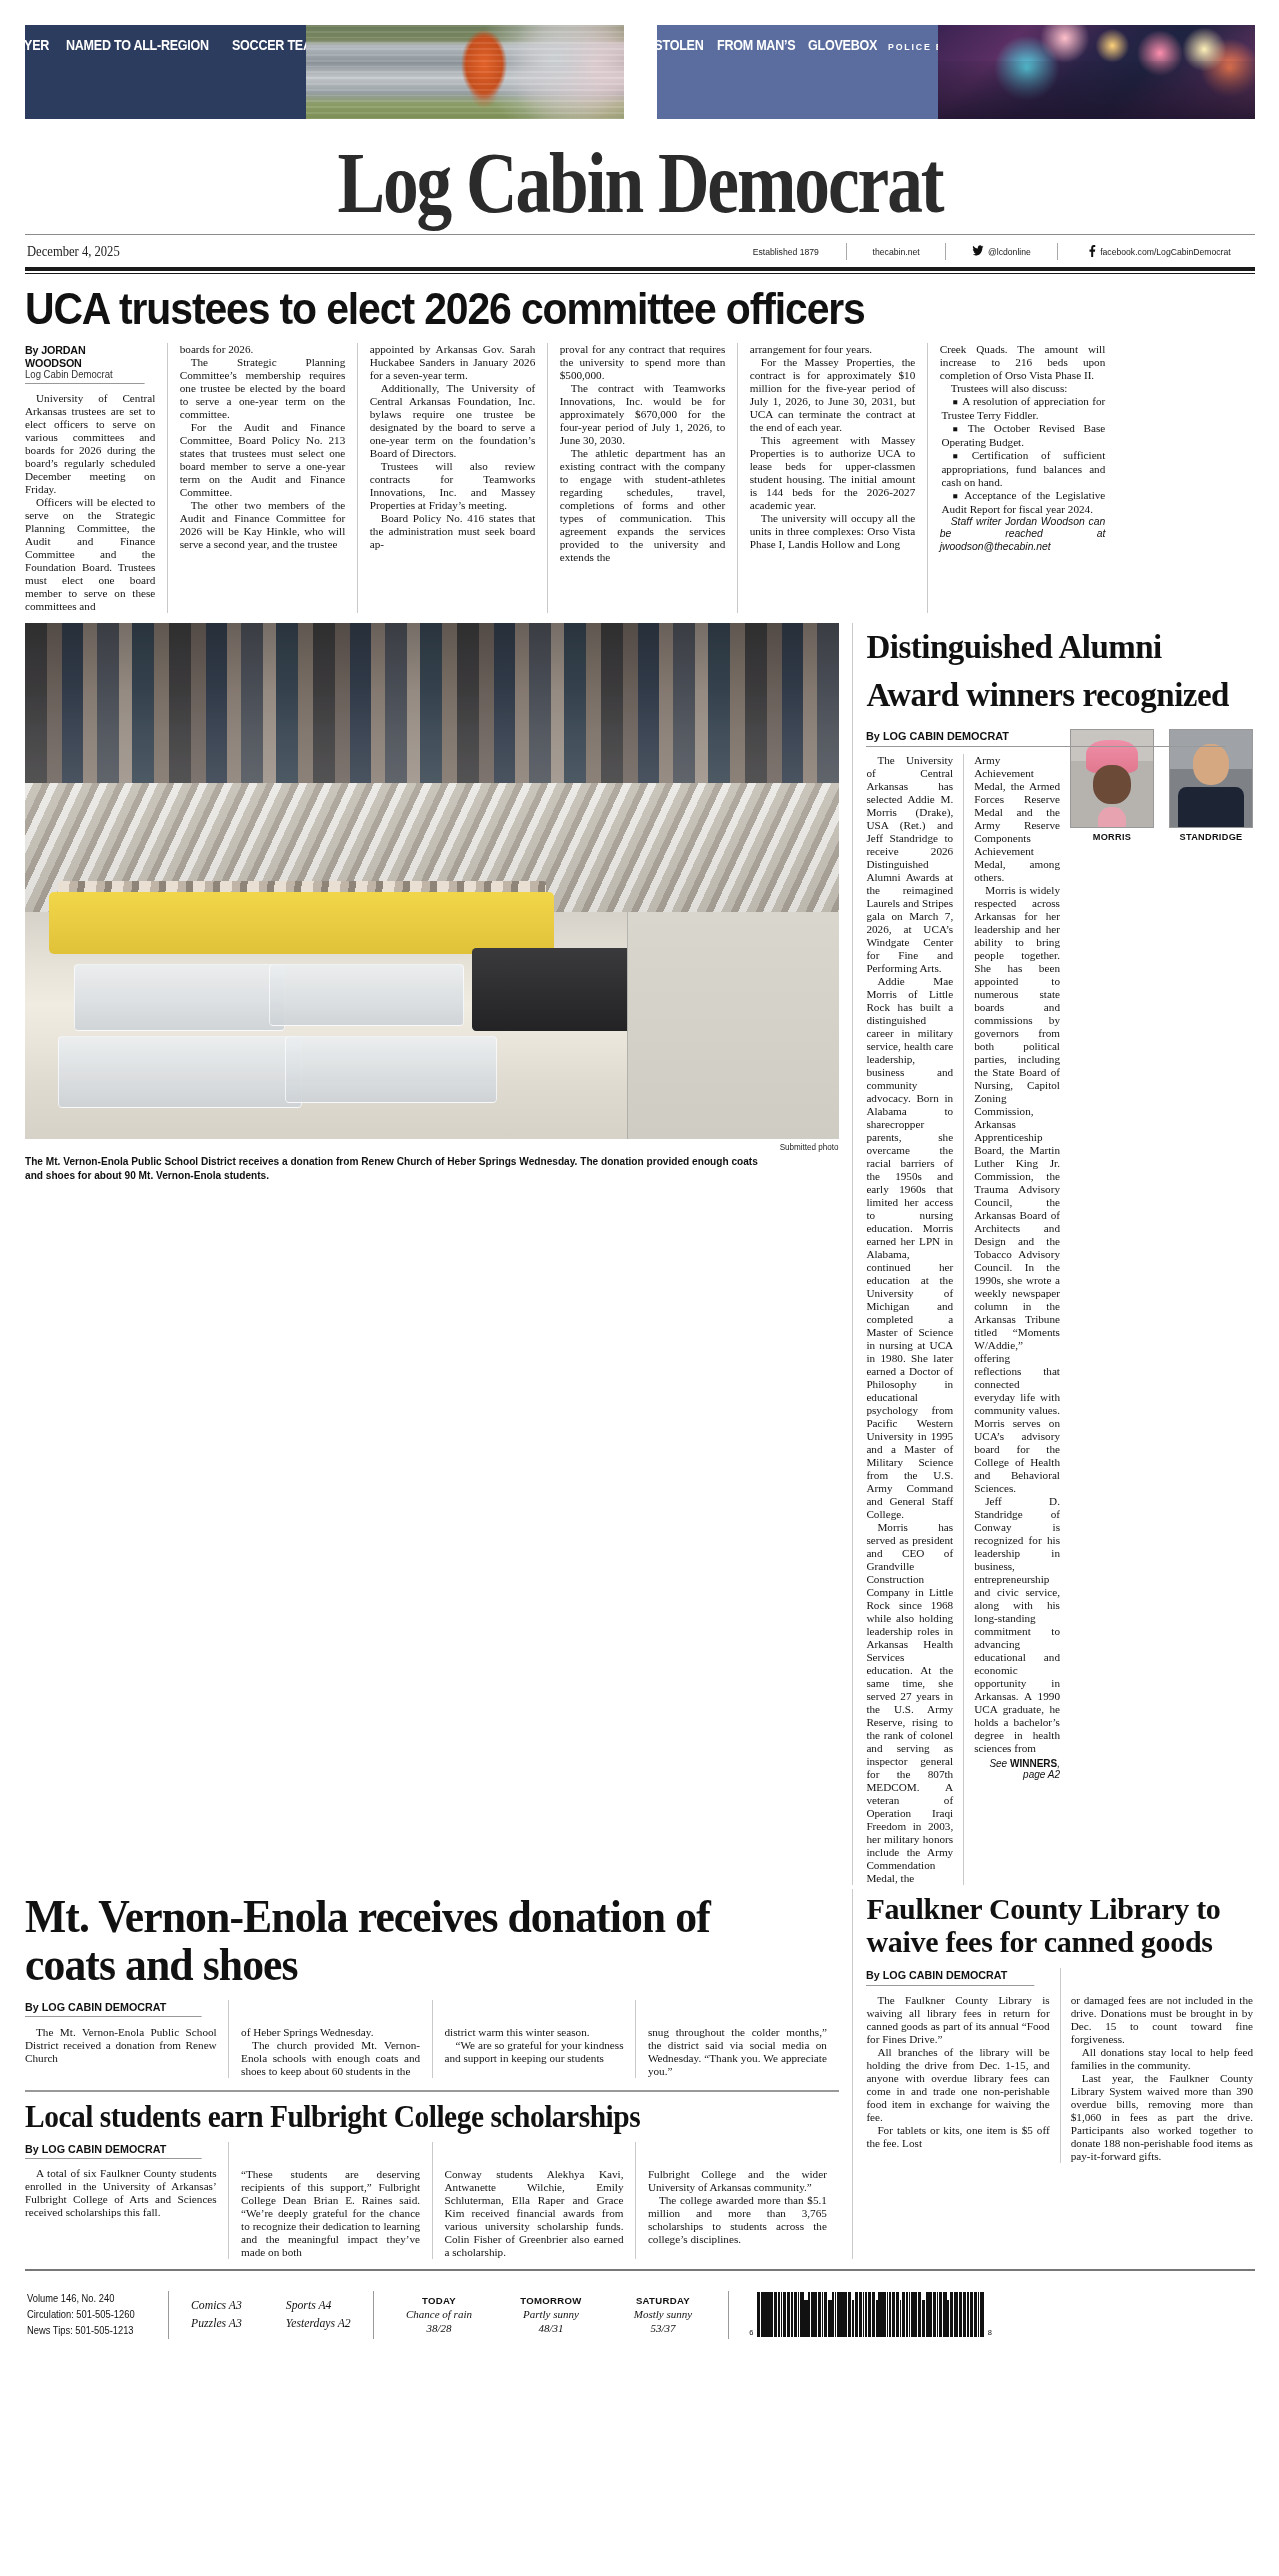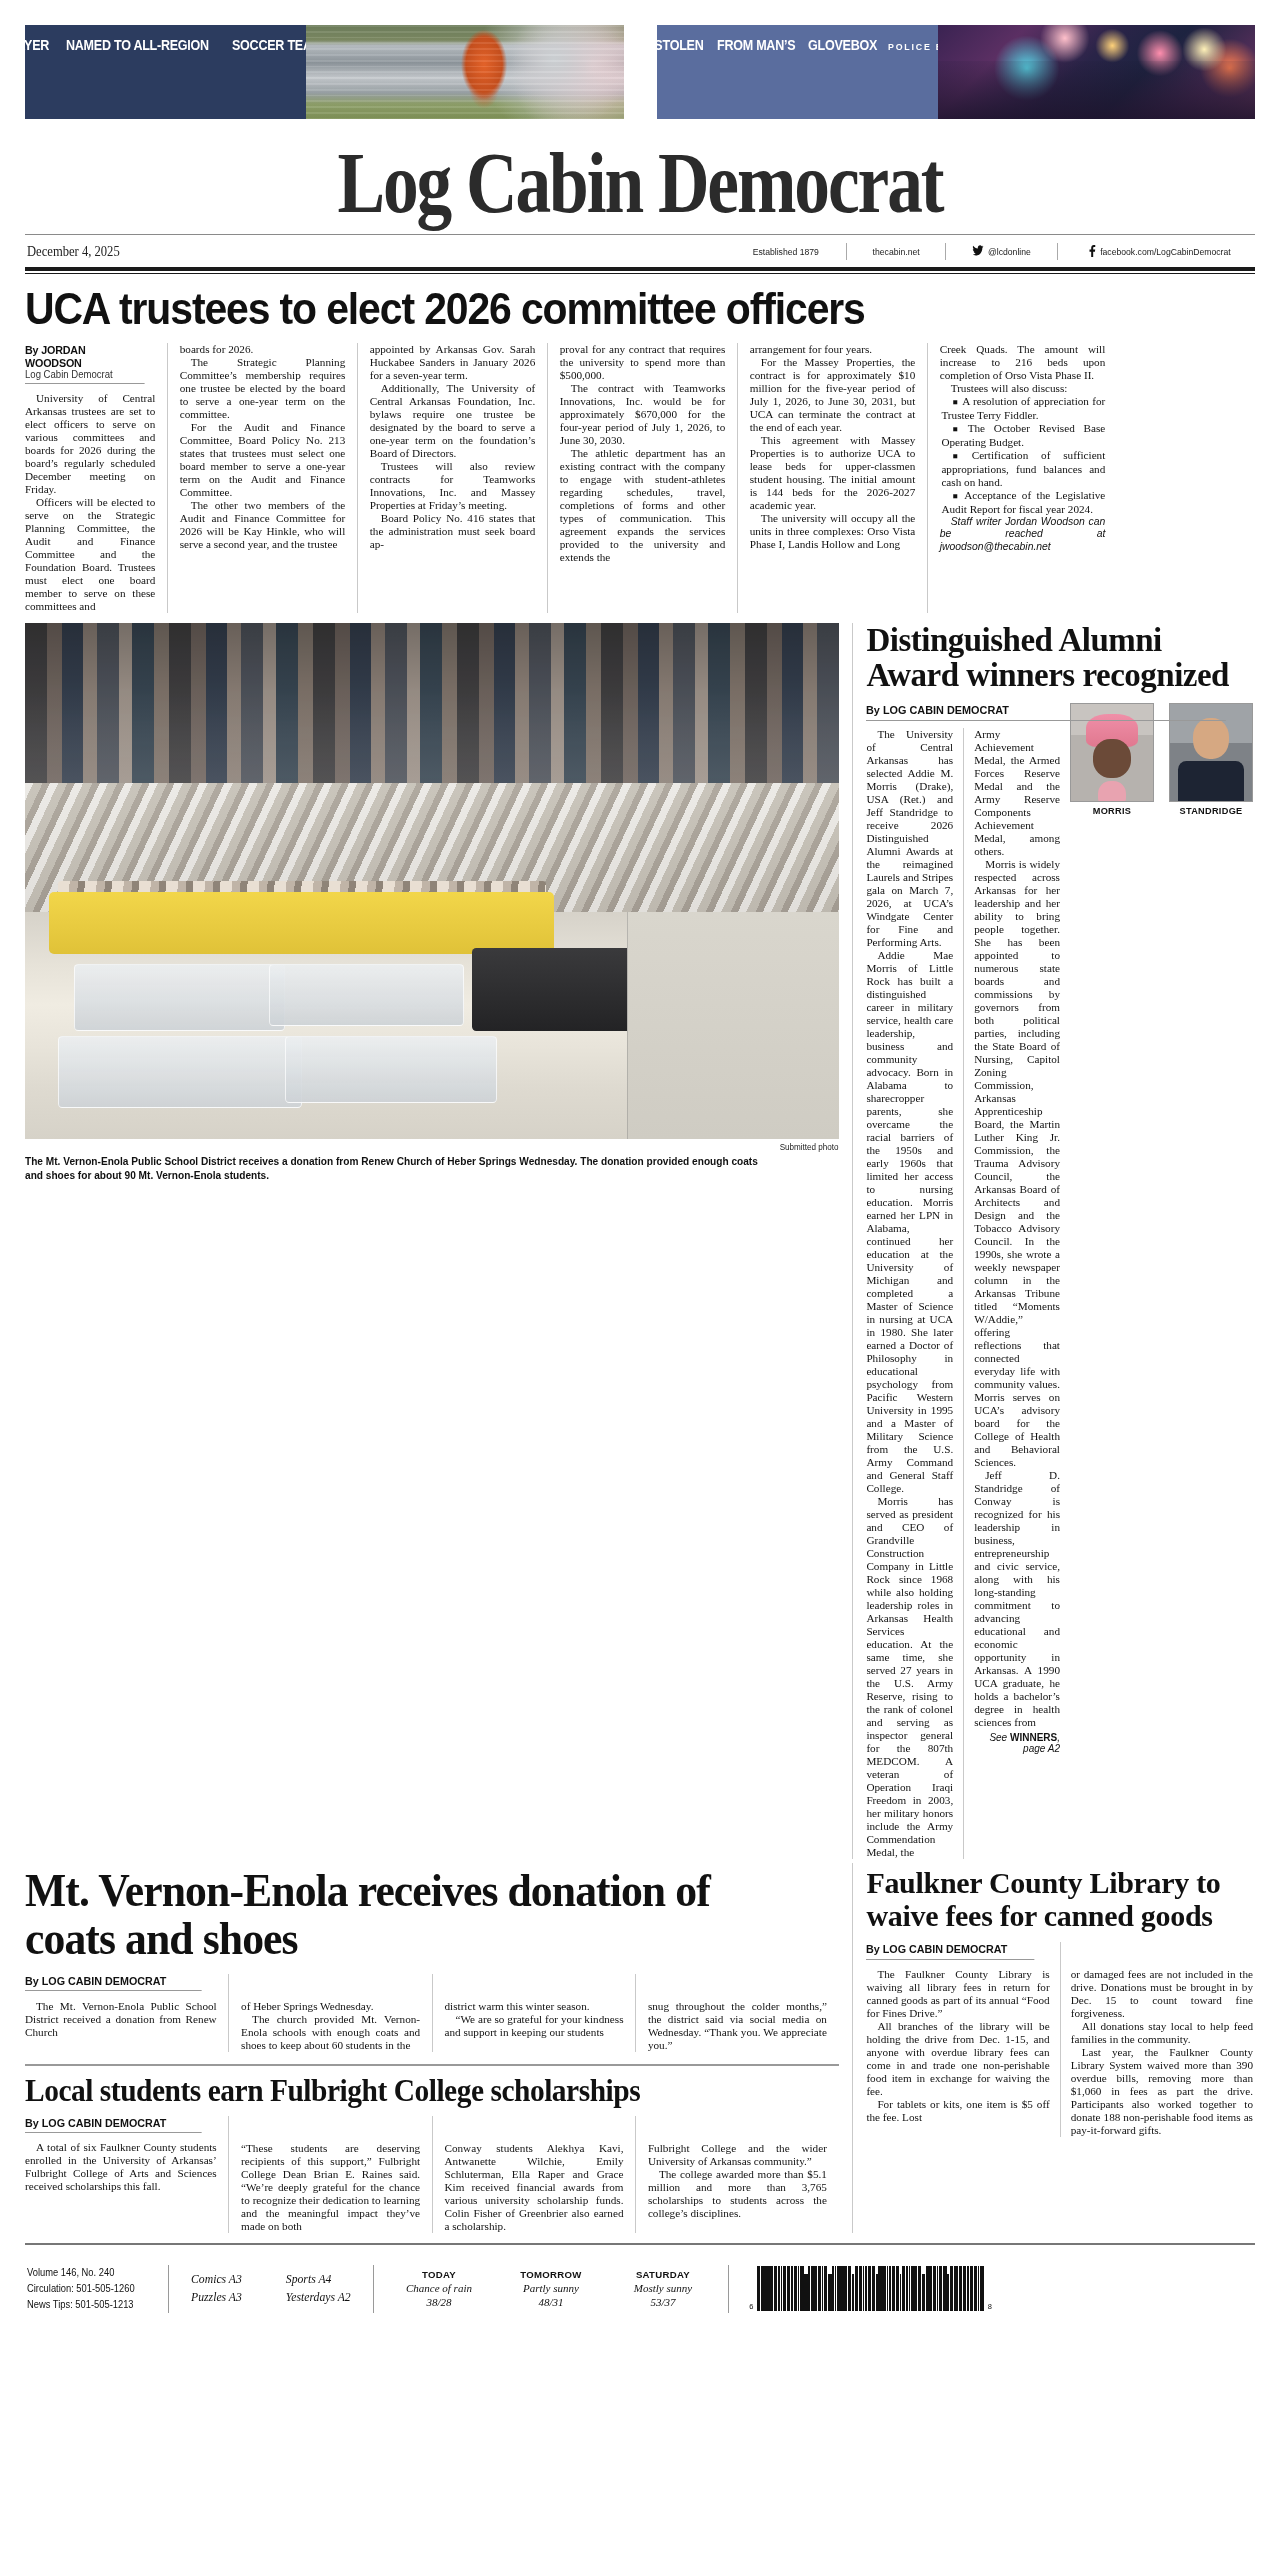--- a/index.html
+++ b/index.html
@@ -212,21 +212,21 @@
   .credit { text-align:right; font-family:"Liberation Sans", sans-serif; font-size:8.8px; color:#222; margin-top:2.5px; transform:scaleX(0.92); transform-origin:right; }
   .caption {
     font-family:"Liberation Sans", sans-serif; font-weight:bold;
     font-size:11px; line-height:14px; margin-top:2.5px;
     transform:scaleX(0.92); transform-origin:left;
   }
 
   
   .alum-hed {
     font-family:"Liberation Serif", serif; font-weight:bold;
-    font-size:33px; line-height:35px; letter-spacing:-0.5px;
+    font-size:33px; line-height:48px; letter-spacing:-0.5px;
     margin:0 0 10px;
   }
   .alum-byline {
     font-family:"Liberation Sans", sans-serif; font-weight:bold;
     font-size:11.7px; border-bottom:0.8px solid #999;
     padding-bottom:3.3px; margin-bottom:7.5px;
     transform:scaleX(0.93); transform-origin:left;
   }
   .mugs { float:right; display:flex; gap:15px; margin:0 0 5px 10px; }
   .mug { width:84px; }

